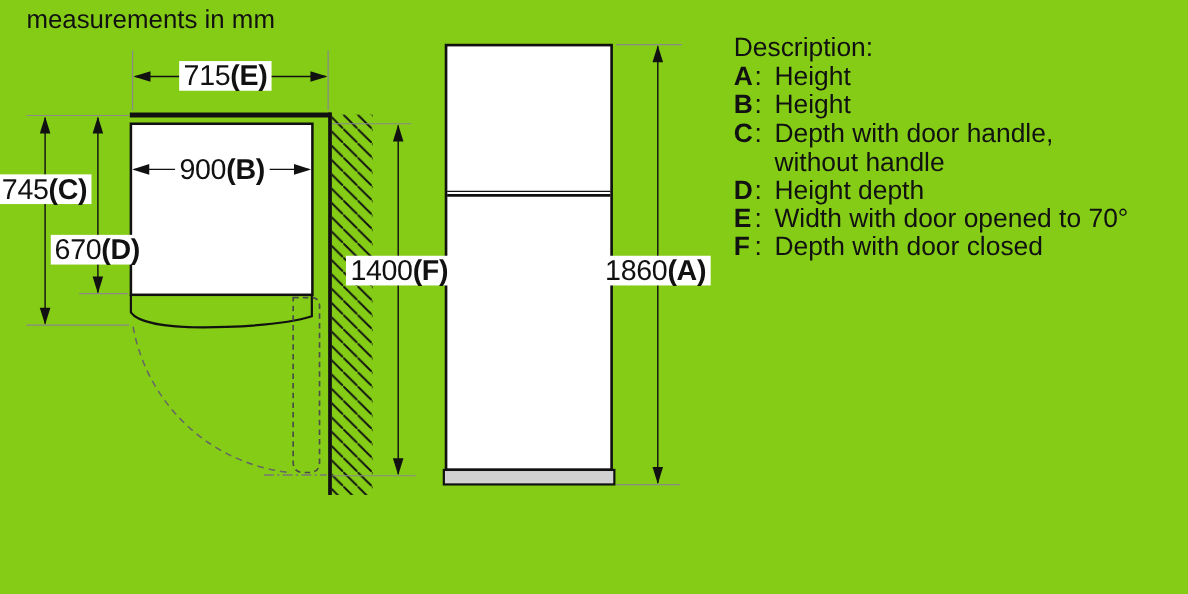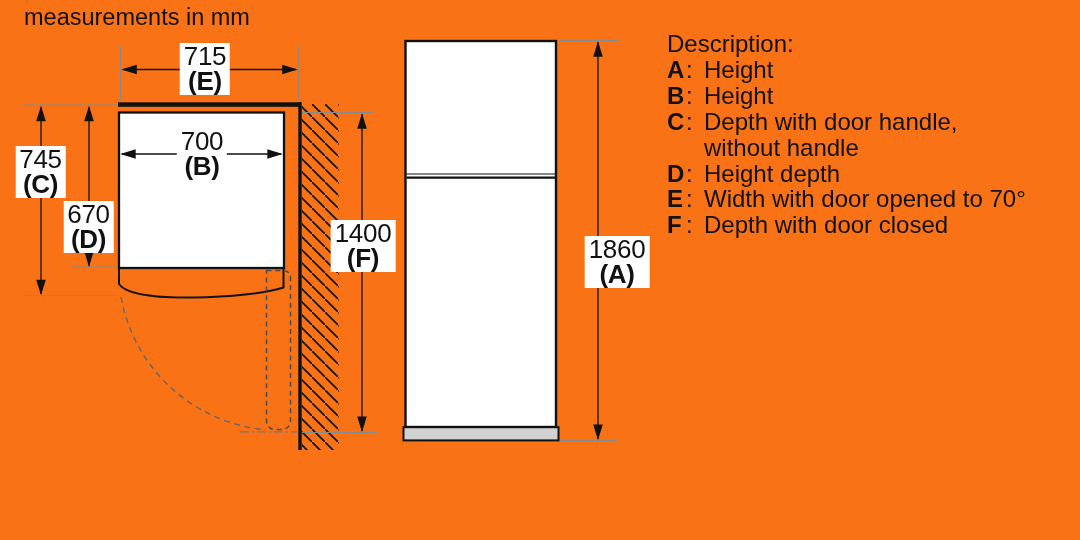--- a/index.html
+++ b/index.html
@@ -1,28 +1,28 @@
 <!DOCTYPE html>
 <html><head>
 <meta charset="utf-8">
 <style>
   html,body{margin:0;padding:0;background:#fff;}
   #canvas{
-    position:relative;width:1080px;height:540px;background:#f97316;
+    position:relative;width:1080px;height:540px;background:#84cc16;
     font-family:"Liberation Sans","DejaVu Sans",sans-serif;color:#111;
     overflow:hidden;
   }
   #diagram-svg{position:absolute;left:0;top:0;}
   .page-title{
     position:absolute;left:24px;top:4px;font-size:23.5px;line-height:27px;
     color:#111;white-space:nowrap;
   }
   .dim-label{
     position:absolute;transform:translate(-50%,-50%);
-    display:flex;flex-direction:column;align-items:center;
+    display:flex;flex-direction:row;align-items:center;
     background:#ffffff;padding:1px 4px;
     font-size:26px;line-height:25px;letter-spacing:-0.3px;white-space:nowrap;
   }
   .dim-ltr{font-weight:700;}
   .description{
     position:absolute;left:667px;top:31px;width:400px;
     font-size:24px;line-height:25.9px;
   }
   .desc-heading{white-space:nowrap;}
   .desc-row{display:flex;align-items:flex-start;}
@@ -97,36 +97,36 @@
     <polygon points="598,440 593.2,424.5 602.8,424.5" fill="#111"></polygon>
   </svg>
 
   <div class="page-title">measurements in mm</div>
 
   <div class="dim-label" style="left:205px;top:69px;">
     <span class="dim-val">715</span>
     <span class="dim-ltr">(E)</span>
   </div>
   <div class="dim-label" style="left:202px;top:154px;">
-    <span class="dim-val">700</span>
+    <span class="dim-val">900</span>
     <span class="dim-ltr">(B)</span>
   </div>
   <div class="dim-label" style="left:40.5px;top:172px;justify-content:space-between;">
     <span class="dim-val">745</span>
     <span class="dim-ltr">(C)</span>
   </div>
   <div class="dim-label" style="left:88.5px;top:227px;">
     <span class="dim-val">670</span>
     <span class="dim-ltr">(D)</span>
   </div>
   <div class="dim-label" style="left:363px;top:246px;">
     <span class="dim-val">1400</span>
     <span class="dim-ltr">(F)</span>
   </div>
-  <div class="dim-label" style="left:617px;top:246px;margin-top:16px;">
+  <div class="dim-label" style="left:596px;top:246px;">
     <span class="dim-val">1860</span>
     <span class="dim-ltr">(A)</span>
   </div>
 
   <div class="description">
     <div class="desc-heading">Description:</div>
     <div class="desc-row">
       <span class="d-letter">A</span>
         <span class="d-colon">:</span>
         <span class="d-text">Height</span>

